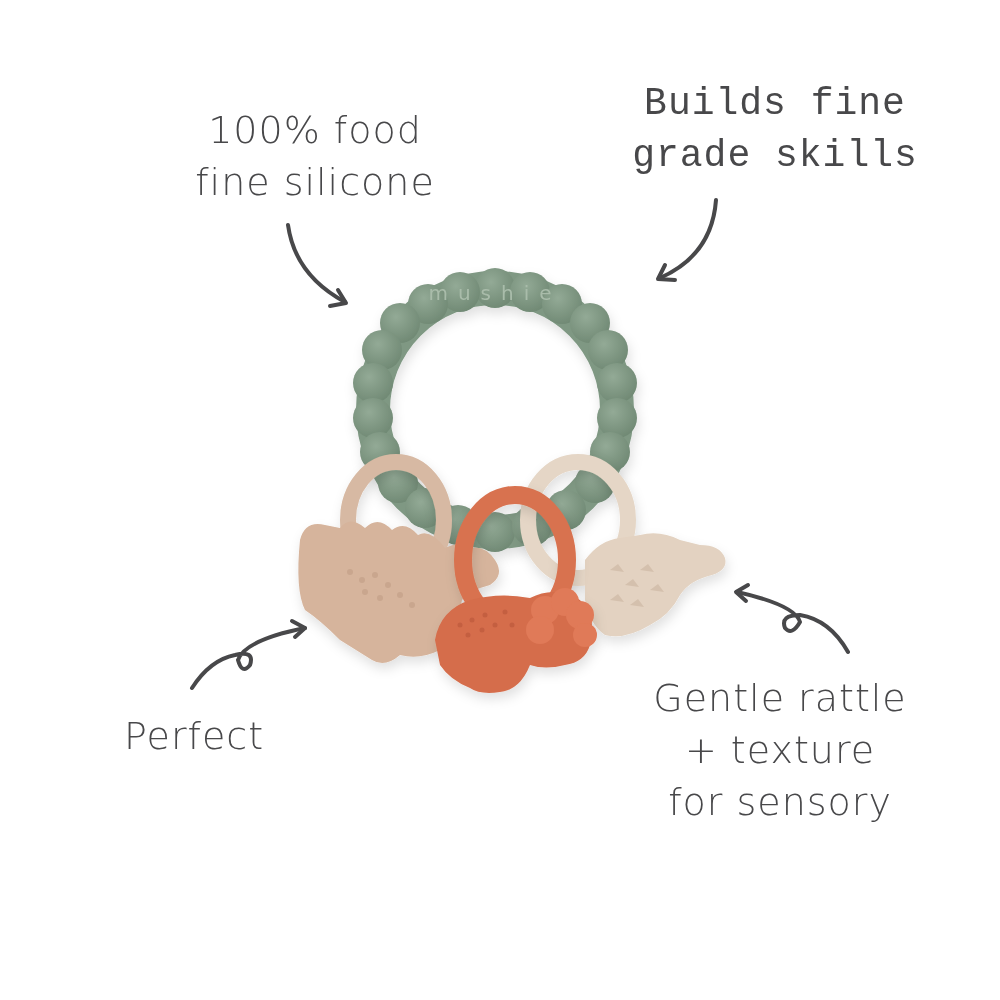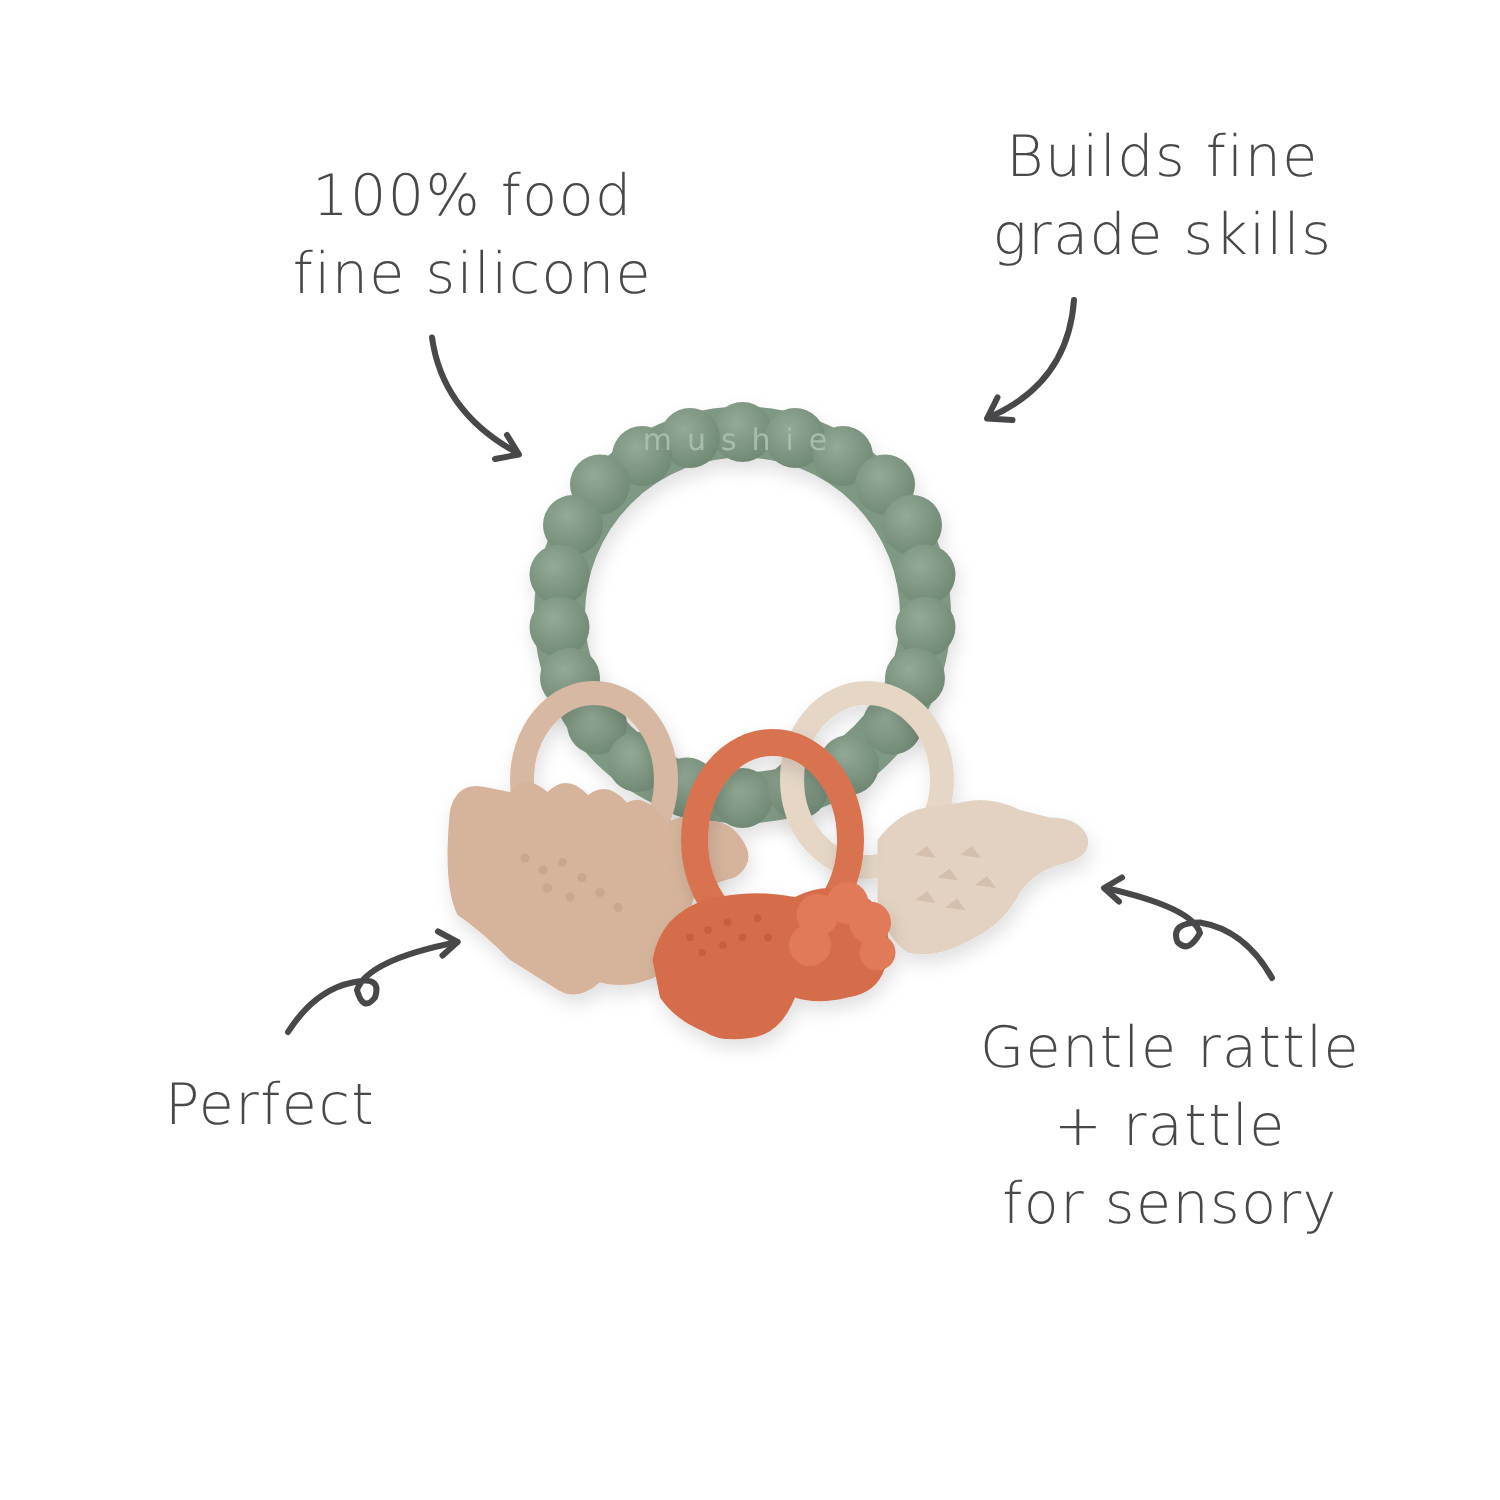--- a/index.html
+++ b/index.html
@@ -119,26 +119,26 @@
       <path d="M748 585 L736 592 L746 601"></path>
     </g>
   </g>
 </svg>
 
 <div class="caption" style="left:150px; top:104px; width:330px;text-align:center;">
   <span>100% food</span>
   <span>fine silicone</span>
 </div>
 
-<div class="caption" style="left:630px; top:78px; width:290px;">
+<div class="caption" style="left:630px; top:78px; width:290px;font-family:Liberation Mono, monospace;">
   <span>Builds fine</span>
   <span>grade skills</span>
 </div>
 
-<div class="caption" style="left:50px; top:710px; width:260px;">
+<div class="caption" style="left:64px; top:710px; width:260px;">
   <span>Perfect</span>
 </div>
 
 <div class="caption" style="left:625px; top:672px; width:310px;">
   <span>Gentle rattle</span>
-  <span>+ rattle</span>
+  <span>+ texture</span>
   <span>for sensory</span>
 </div>
 
 </body></html>

